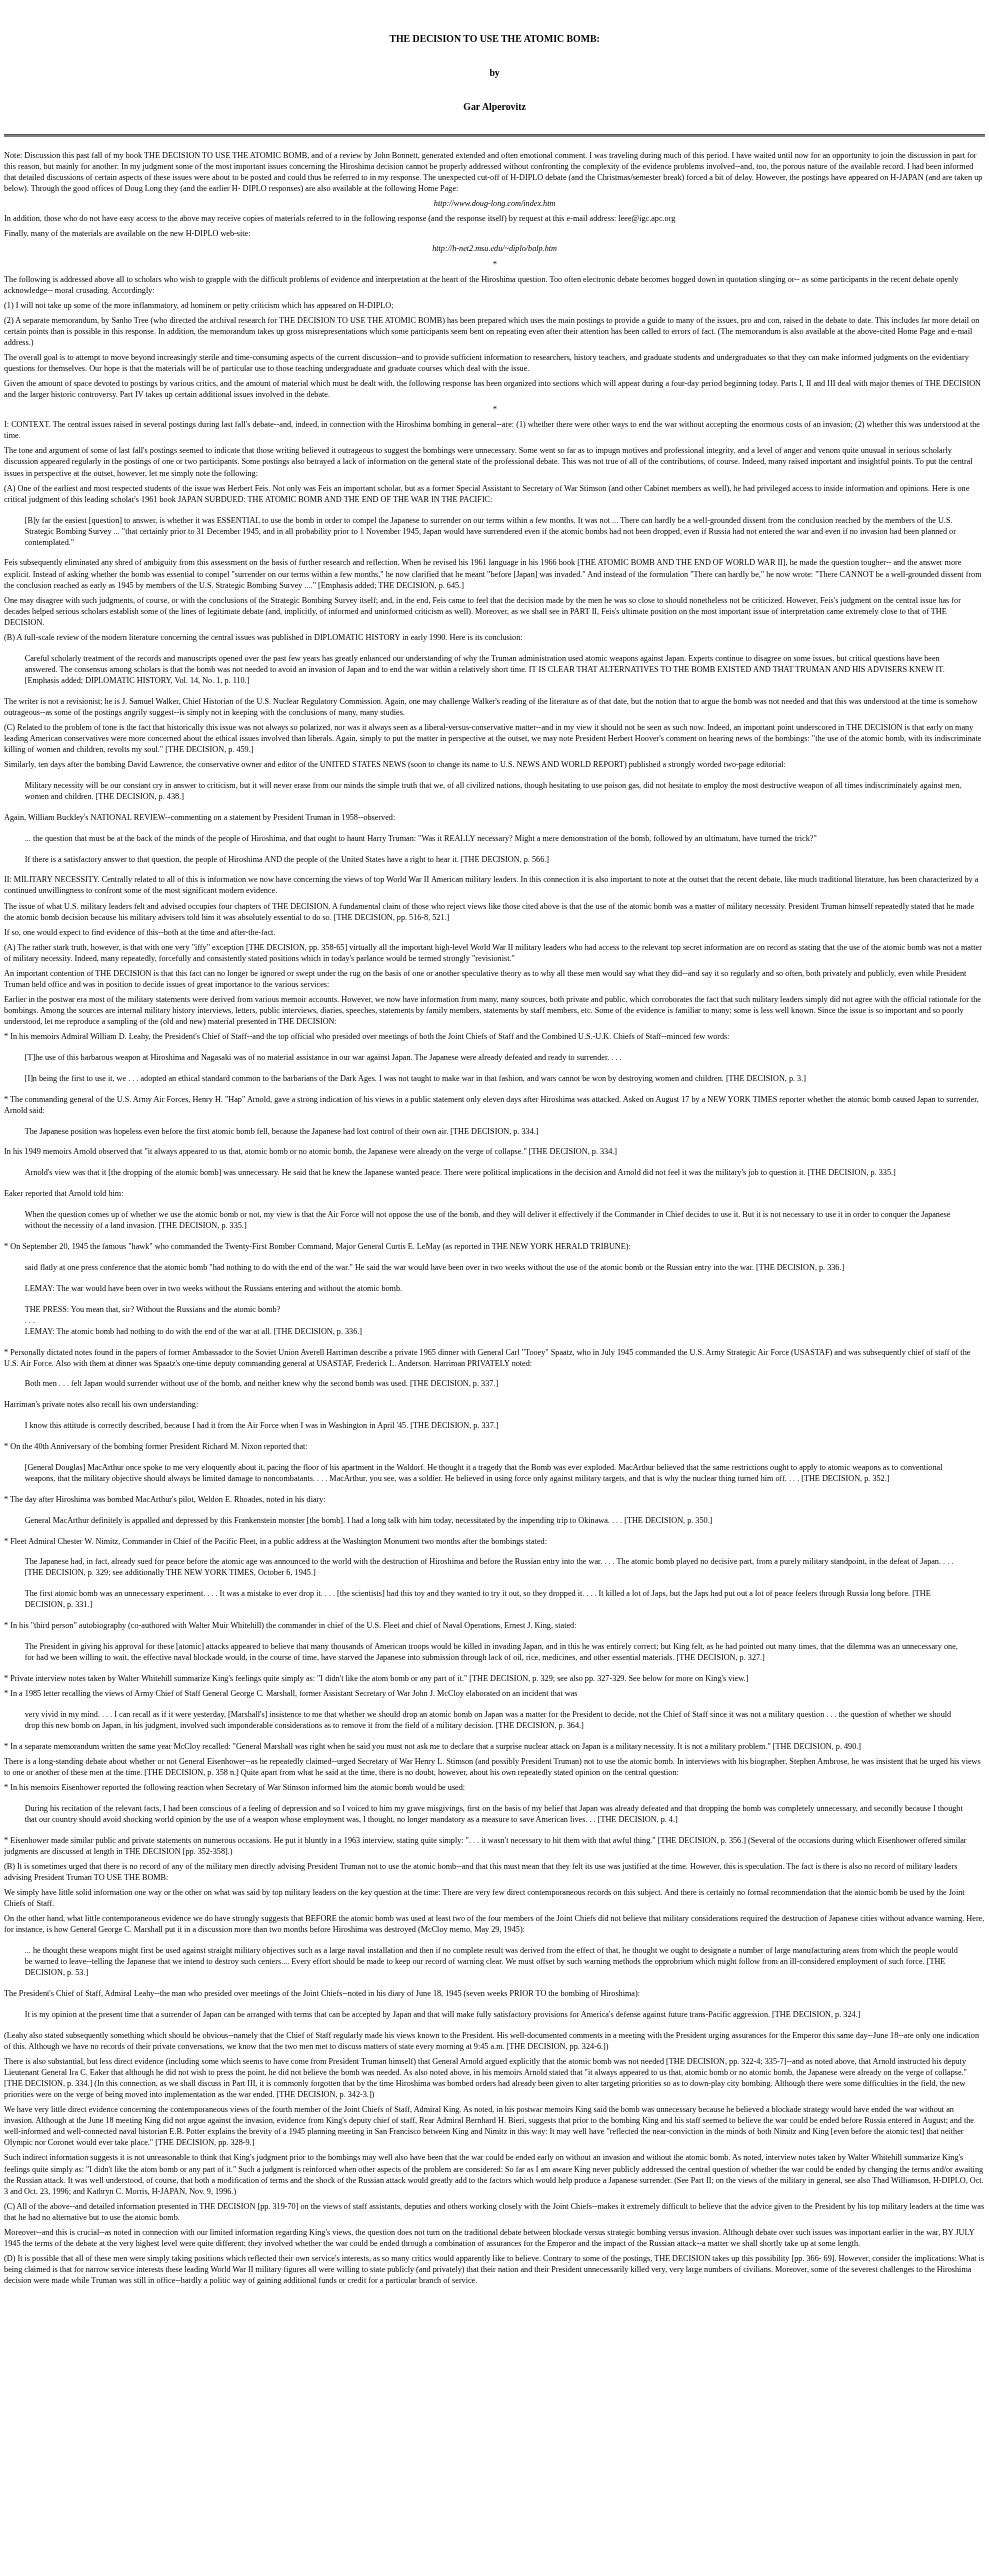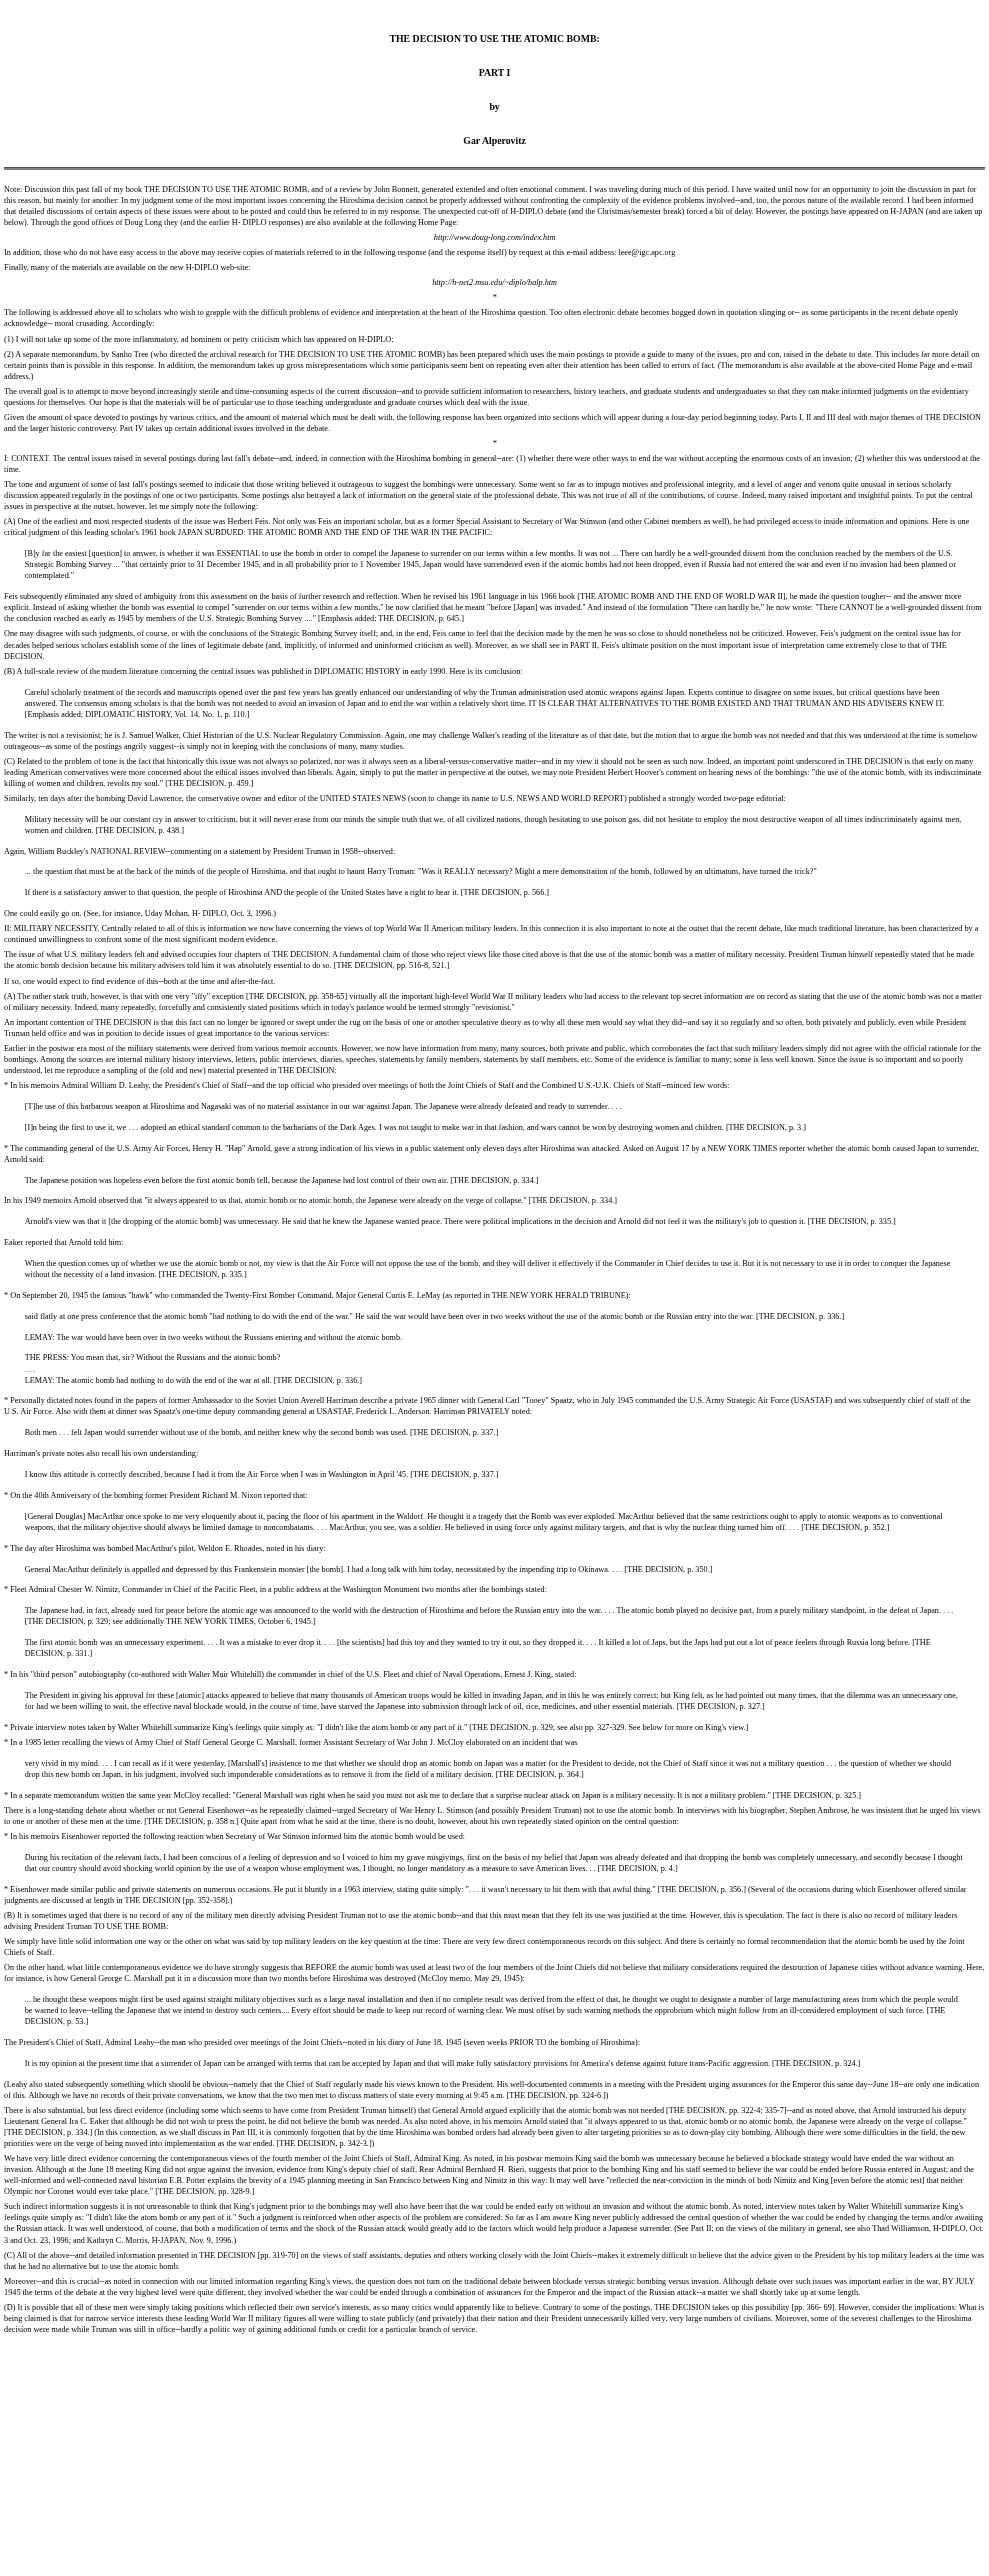--- a/index.html
+++ b/index.html
@@ -27,21 +27,20 @@
     background: #7f7f7f;
     border-top: 0.5px solid #555555;
     margin: 13.4px 0;
   }
 </style>
 </head>
 <body>
 
 <div id="doc">
     <div class="heading">THE DECISION TO USE THE ATOMIC BOMB:</div>
-    <div class="heading">PART I</div>
     <div class="heading">by</div>
     <div class="heading">Gar Alperovitz</div>
     <hr class="divider">
     <p class="doc">Note: Discussion this past fall of my book THE DECISION TO USE THE ATOMIC BOMB, and of a review by John Bonnett, generated extended and often emotional comment. I was traveling during much of this period. I have waited until now for an opportunity to join the discussion in part for this reason, but mainly for another: In my judgment some of the most important issues concerning the Hiroshima decision cannot be properly addressed without confronting the complexity of the evidence problems involved--and, too, the porous nature of the available record. I had been informed that detailed discussions of certain aspects of these issues were about to be posted and could thus be referred to in my response. The unexpected cut-off of H-DIPLO debate (and the Christmas/semester break) forced a bit of delay. However, the postings have appeared on H-JAPAN (and are taken up below). Through the good offices of Doug Long they (and the earlier H- DIPLO responses) are also available at the following Home Page:</p>
     <p class="doc center">http://www.doug-long.com/index.htm</p>
     <p class="doc">In addition, those who do not have easy access to the above may receive copies of materials referred to in the following response (and the response itself) by request at this e-mail address: leee@igc.apc.org</p>
     <p class="doc">Finally, many of the materials are available on the new H-DIPLO web-site:</p>
     <p class="doc center">http://h-net2.msu.edu/~diplo/balp.htm</p>
     <p class="doc center">*</p>
     <p class="doc">The following is addressed above all to scholars who wish to grapple with the difficult problems of evidence and interpretation at the heart of the Hiroshima question. Too often electronic debate becomes bogged down in quotation slinging or-- as some participants in the recent debate openly acknowledge-- moral crusading. Accordingly:</p>
@@ -66,21 +65,20 @@
     <p class="doc">(C) Related to the problem of tone is the fact that historically this issue was not always so polarized, nor was it always seen as a liberal-versus-conservative matter--and in my view it should not be seen as such now. Indeed, an important point underscored in THE DECISION is that early on many leading American conservatives were more concerned about the ethical issues involved than liberals. Again, simply to put the matter in perspective at the outset, we may note President Herbert Hoover's comment on hearing news of the bombings: "the use of the atomic bomb, with its indiscriminate killing of women and children, revolts my soul." [THE DECISION, p. 459.]</p>
     <p class="doc">Similarly, ten days after the bombing David Lawrence, the conservative owner and editor of the UNITED STATES NEWS (soon to change its name to U.S. NEWS AND WORLD REPORT) published a strongly worded two-page editorial:</p>
     <blockquote>
       <p>Military necessity will be our constant cry in answer to criticism, but it will never erase from our minds the simple truth that we, of all civilized nations, though hesitating to use poison gas, did not hesitate to employ the most destructive weapon of all times indiscriminately against men, women and children. [THE DECISION, p. 438.]</p>
     </blockquote>
     <p class="doc">Again, William Buckley's NATIONAL REVIEW--commenting on a statement by President Truman in 1958--observed:</p>
     <blockquote>
       <p>... the question that must be at the back of the minds of the people of Hiroshima, and that ought to haunt Harry Truman: "Was it REALLY necessary? Might a mere demonstration of the bomb, followed by an ultimatum, have turned the trick?"</p>
       <p>If there is a satisfactory answer to that question, the people of Hiroshima AND the people of the United States have a right to hear it. [THE DECISION, p. 566.]</p>
     </blockquote>
-    <p class="doc">One could easily go on. (See, for instance, Uday Mohan, H- DIPLO, Oct. 3, 1996.)</p>
     <p class="doc">II: MILITARY NECESSITY. Centrally related to all of this is information we now have concerning the views of top World War II American military leaders. In this connection it is also important to note at the outset that the recent debate, like much traditional literature, has been characterized by a continued unwillingness to confront some of the most significant modern evidence.</p>
     <p class="doc">The issue of what U.S. military leaders felt and advised occupies four chapters of THE DECISION. A fundamental claim of those who reject views like those cited above is that the use of the atomic bomb was a matter of military necessity. President Truman himself repeatedly stated that he made the atomic bomb decision because his military advisers told him it was absolutely essential to do so. [THE DECISION, pp. 516-8, 521.]</p>
     <p class="doc">If so, one would expect to find evidence of this--both at the time and after-the-fact.</p>
     <p class="doc">(A) The rather stark truth, however, is that with one very "iffy" exception [THE DECISION, pp. 358-65] virtually all the important high-level World War II military leaders who had access to the relevant top secret information are on record as stating that the use of the atomic bomb was not a matter of military necessity. Indeed, many repeatedly, forcefully and consistently stated positions which in today's parlance would be termed strongly "revisionist."</p>
     <p class="doc">An important contention of THE DECISION is that this fact can no longer be ignored or swept under the rug on the basis of one or another speculative theory as to why all these men would say what they did--and say it so regularly and so often, both privately and publicly, even while President Truman held office and was in position to decide issues of great importance to the various services:</p>
     <p class="doc">Earlier in the postwar era most of the military statements were derived from various memoir accounts. However, we now have information from many, many sources, both private and public, which corroborates the fact that such military leaders simply did not agree with the official rationale for the bombings. Among the sources are internal military history interviews, letters, public interviews, diaries, speeches, statements by family members, statements by staff members, etc. Some of the evidence is familiar to many; some is less well known. Since the issue is so important and so poorly understood, let me reproduce a sampling of the (old and new) material presented in THE DECISION:</p>
     <p class="doc">* In his memoirs Admiral William D. Leahy, the President's Chief of Staff--and the top official who presided over meetings of both the Joint Chiefs of Staff and the Combined U.S.-U.K. Chiefs of Staff--minced few words:</p>
     <blockquote>
       <p>[T]he use of this barbarous weapon at Hiroshima and Nagasaki was of no material assistance in our war against Japan. The Japanese were already defeated and ready to surrender. . . .</p>
       <p>[I]n being the first to use it, we . . . adopted an ethical standard common to the barbarians of the Dark Ages. I was not taught to make war in that fashion, and wars cannot be won by destroying women and children. [THE DECISION, p. 3.]</p>
@@ -130,21 +128,21 @@
     </blockquote>
     <p class="doc">* In his "third person" autobiography (co-authored with Walter Muir Whitehill) the commander in chief of the U.S. Fleet and chief of Naval Operations, Ernest J. King, stated:</p>
     <blockquote>
       <p>The President in giving his approval for these [atomic] attacks appeared to believe that many thousands of American troops would be killed in invading Japan, and in this he was entirely correct; but King felt, as he had pointed out many times, that the dilemma was an unnecessary one, for had we been willing to wait, the effective naval blockade would, in the course of time, have starved the Japanese into submission through lack of oil, rice, medicines, and other essential materials. [THE DECISION, p. 327.]</p>
     </blockquote>
     <p class="doc">* Private interview notes taken by Walter Whitehill summarize King's feelings quite simply as: "I didn't like the atom bomb or any part of it." [THE DECISION, p. 329; see also pp. 327-329. See below for more on King's view.]</p>
     <p class="doc">* In a 1985 letter recalling the views of Army Chief of Staff General George C. Marshall, former Assistant Secretary of War John J. McCloy elaborated on an incident that was</p>
     <blockquote>
       <p>very vivid in my mind. . . . I can recall as if it were yesterday, [Marshall's] insistence to me that whether we should drop an atomic bomb on Japan was a matter for the President to decide, not the Chief of Staff since it was not a military question . . . the question of whether we should drop this new bomb on Japan, in his judgment, involved such imponderable considerations as to remove it from the field of a military decision. [THE DECISION, p. 364.]</p>
     </blockquote>
-    <p class="doc">* In a separate memorandum written the same year McCloy recalled: "General Marshall was right when he said you must not ask me to declare that a surprise nuclear attack on Japan is a military necessity. It is not a military problem." [THE DECISION, p. 325.]</p>
+    <p class="doc">* In a separate memorandum written the same year McCloy recalled: "General Marshall was right when he said you must not ask me to declare that a surprise nuclear attack on Japan is a military necessity. It is not a military problem." [THE DECISION, p. 490.]</p>
     <p class="doc">There is a long-standing debate about whether or not General Eisenhower--as he repeatedly claimed--urged Secretary of War Henry L. Stimson (and possibly President Truman) not to use the atomic bomb. In interviews with his biographer, Stephen Ambrose, he was insistent that he urged his views to one or another of these men at the time. [THE DECISION, p. 358 n.] Quite apart from what he said at the time, there is no doubt, however, about his own repeatedly stated opinion on the central question:</p>
     <p class="doc">* In his memoirs Eisenhower reported the following reaction when Secretary of War Stimson informed him the atomic bomb would be used:</p>
     <blockquote>
       <p>During his recitation of the relevant facts, I had been conscious of a feeling of depression and so I voiced to him my grave misgivings, first on the basis of my belief that Japan was already defeated and that dropping the bomb was completely unnecessary, and secondly because I thought that our country should avoid shocking world opinion by the use of a weapon whose employment was, I thought, no longer mandatory as a measure to save American lives. . . [THE DECISION, p. 4.]</p>
     </blockquote>
     <p class="doc">* Eisenhower made similar public and private statements on numerous occasions. He put it bluntly in a 1963 interview, stating quite simply: ". . . it wasn't necessary to hit them with that awful thing." [THE DECISION, p. 356.] (Several of the occasions during which Eisenhower offered similar judgments are discussed at length in THE DECISION [pp. 352-358].)</p>
     <p class="doc">(B) It is sometimes urged that there is no record of any of the military men directly advising President Truman not to use the atomic bomb--and that this must mean that they felt its use was justified at the time. However, this is speculation. The fact is there is also no record of military leaders advising President Truman TO USE THE BOMB:</p>
     <p class="doc">We simply have little solid information one way or the other on what was said by top military leaders on the key question at the time: There are very few direct contemporaneous records on this subject. And there is certainly no formal recommendation that the atomic bomb be used by the Joint Chiefs of Staff.</p>
     <p class="doc">On the other hand, what little contemporaneous evidence we do have strongly suggests that BEFORE the atomic bomb was used at least two of the four members of the Joint Chiefs did not believe that military considerations required the destruction of Japanese cities without advance warning. Here, for instance, is how General George C. Marshall put it in a discussion more than two months before Hiroshima was destroyed (McCloy memo, May 29, 1945):</p>
     <blockquote>

